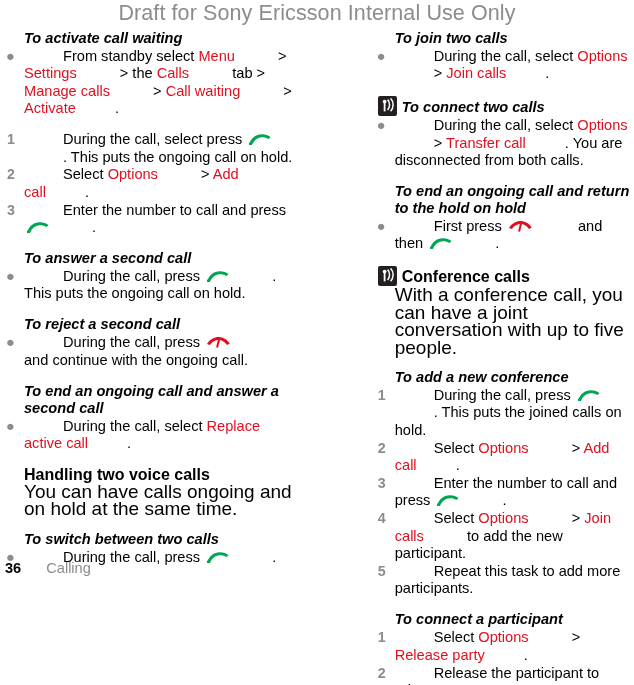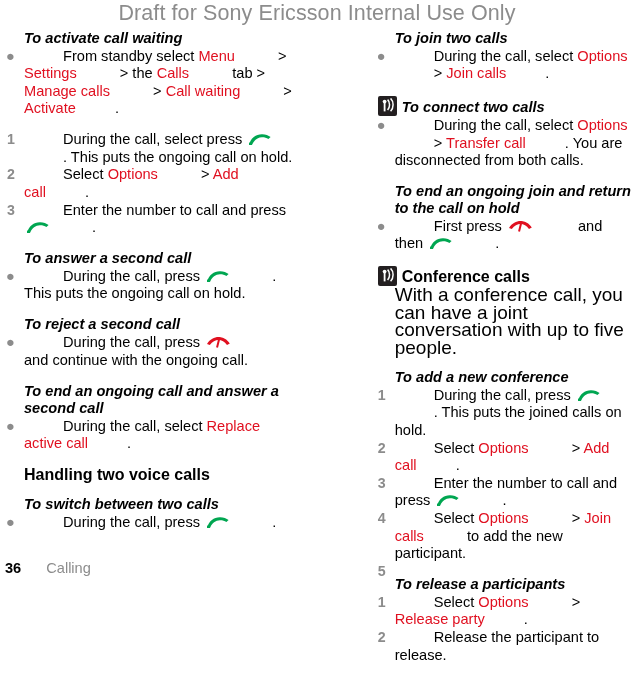--- a/index.html
+++ b/index.html
@@ -200,20 +200,21 @@
                 <rect x="11.3" y="1.0" width="2.0" height="10.6" fill="#e01020" transform="rotate(14 12.3 6.3)"></rect>
               </svg></span><span class="blk"> and continue with the ongoing call.</span></li>
         </ul>
         <div class="gap-m"></div>
         <div class="h-task"><span>To end an ongoing call and answer a second call</span></div>
         <ul class="bullets">
           <li><span class="marker">●</span><span class="blk">During the call, select </span><span class="red">Replace active call</span><span class="blk">.</span></li>
         </ul>
         <div class="gap-m"></div>
         <div class="h-section"><span>Handling two voice calls</span></div>
+        <div class="para">You can have calls ongoing and on hold at the same time.</div>
         <div class="gap-m"></div>
         <div class="h-task"><span>To switch between two calls</span></div>
         <ul class="bullets">
           <li><span class="marker">●</span><span class="blk">During the call, press </span><span class="key"><svg width="25" height="12" viewBox="0 0 25 12">
                 <path d="M1.5 10.6 C3.0 5.2 8.0 1.0 14.2 1.2 C17.6 1.3 20.4 2.4 22.6 4.0 L20.4 6.0 C18.4 4.8 16.2 4.2 14.0 4.3 C9.6 4.5 6.0 7.2 4.3 11.3 Z" fill="#00a651"></path>
                 <rect x="1.0" y="9.6" width="3.1" height="2.4" fill="#00a651"></rect>
               </svg></span><span class="blk">.</span></li>
         </ul>
       </div>
     <div class="col col-right" id="col-right">
@@ -225,21 +226,21 @@
         <div class="h-task h-icon"><span class="op-icon"><svg width="15" height="16" viewBox="0 0 15 16">
               <circle cx="4.6" cy="3.6" r="1.9" fill="#ffffff"></circle>
               <rect x="3.7" y="5.0" width="1.8" height="8.4" fill="#ffffff"></rect>
               <path d="M7.6 1.6 C10.2 4.0 10.2 9.2 7.6 12.0" stroke="#ffffff" stroke-width="1.5" fill="none"></path>
               <path d="M10.6 0.4 C13.9 3.6 13.9 9.8 10.6 13.3" stroke="#ffffff" stroke-width="1.5" fill="none"></path>
             </svg></span><span>To connect two calls</span></div>
         <ul class="bullets">
           <li><span class="marker">●</span><span class="blk">During the call, select </span><span class="red">Options</span><span class="blk"> &gt; </span><span class="red">Transfer call</span><span class="blk">. You are disconnected from both calls.</span></li>
         </ul>
         <div class="gap-m"></div>
-        <div class="h-task"><span>To end an ongoing join and return to the call on hold</span></div>
+        <div class="h-task"><span>To end an ongoing call and return to the hold on hold</span></div>
         <ul class="bullets">
           <li><span class="marker">●</span><span class="blk">First press </span><span class="key"><svg width="25" height="12" viewBox="0 0 25 12">
                 <path d="M1.0 8.0 C4.0 3.0 8.6 0.9 12.8 1.0 C17.0 1.1 21.0 3.2 23.8 7.6 L21.0 9.0 C18.6 5.6 15.6 4.1 12.6 4.05 C9.6 4.0 6.4 5.4 3.8 8.9 Z" fill="#e01020"></path>
                 <rect x="11.3" y="1.0" width="2.0" height="10.6" fill="#e01020" transform="rotate(14 12.3 6.3)"></rect>
               </svg></span><span class="blk"> and then </span><span class="key"><svg width="25" height="12" viewBox="0 0 25 12">
                 <path d="M1.5 10.6 C3.0 5.2 8.0 1.0 14.2 1.2 C17.6 1.3 20.4 2.4 22.6 4.0 L20.4 6.0 C18.4 4.8 16.2 4.2 14.0 4.3 C9.6 4.5 6.0 7.2 4.3 11.3 Z" fill="#00a651"></path>
                 <rect x="1.0" y="9.6" width="3.1" height="2.4" fill="#00a651"></rect>
               </svg></span><span class="blk">.</span></li>
         </ul>
         <div class="gap-m"></div>
@@ -256,24 +257,24 @@
           <li><span class="marker">1</span><span class="blk">During the call, press </span><span class="key"><svg width="25" height="12" viewBox="0 0 25 12">
                 <path d="M1.5 10.6 C3.0 5.2 8.0 1.0 14.2 1.2 C17.6 1.3 20.4 2.4 22.6 4.0 L20.4 6.0 C18.4 4.8 16.2 4.2 14.0 4.3 C9.6 4.5 6.0 7.2 4.3 11.3 Z" fill="#00a651"></path>
                 <rect x="1.0" y="9.6" width="3.1" height="2.4" fill="#00a651"></rect>
               </svg></span><span class="blk">. This puts the joined calls on hold.</span></li>
           <li><span class="marker">2</span><span class="blk">Select </span><span class="red">Options</span><span class="blk"> &gt; </span><span class="red">Add call</span><span class="blk">.</span></li>
           <li><span class="marker">3</span><span class="blk">Enter the number to call and press </span><span class="key"><svg width="25" height="12" viewBox="0 0 25 12">
                 <path d="M1.5 10.6 C3.0 5.2 8.0 1.0 14.2 1.2 C17.6 1.3 20.4 2.4 22.6 4.0 L20.4 6.0 C18.4 4.8 16.2 4.2 14.0 4.3 C9.6 4.5 6.0 7.2 4.3 11.3 Z" fill="#00a651"></path>
                 <rect x="1.0" y="9.6" width="3.1" height="2.4" fill="#00a651"></rect>
               </svg></span><span class="blk">.</span></li>
           <li><span class="marker">4</span><span class="blk">Select </span><span class="red">Options</span><span class="blk"> &gt; </span><span class="red">Join calls</span><span class="blk"> to add the new participant.</span></li>
-          <li><span class="marker">5</span></li>
+          <li><span class="marker">5</span><span class="blk">Repeat this task to add more participants.</span></li>
         </ol>
         <div class="gap-m"></div>
-        <div class="h-task"><span>To release a participants</span></div>
+        <div class="h-task"><span>To connect a participant</span></div>
         <ol class="steps">
           <li><span class="marker">1</span><span class="blk">Select </span><span class="red">Options</span><span class="blk"> &gt; </span><span class="red">Release party</span><span class="blk">.</span></li>
           <li><span class="marker">2</span><span class="blk">Release the participant to release.</span></li>
         </ol>
       </div>
   </div>
 
   <div class="footer">
     <span class="pageno">36</span><span class="chapter">Calling</span>
   </div>

